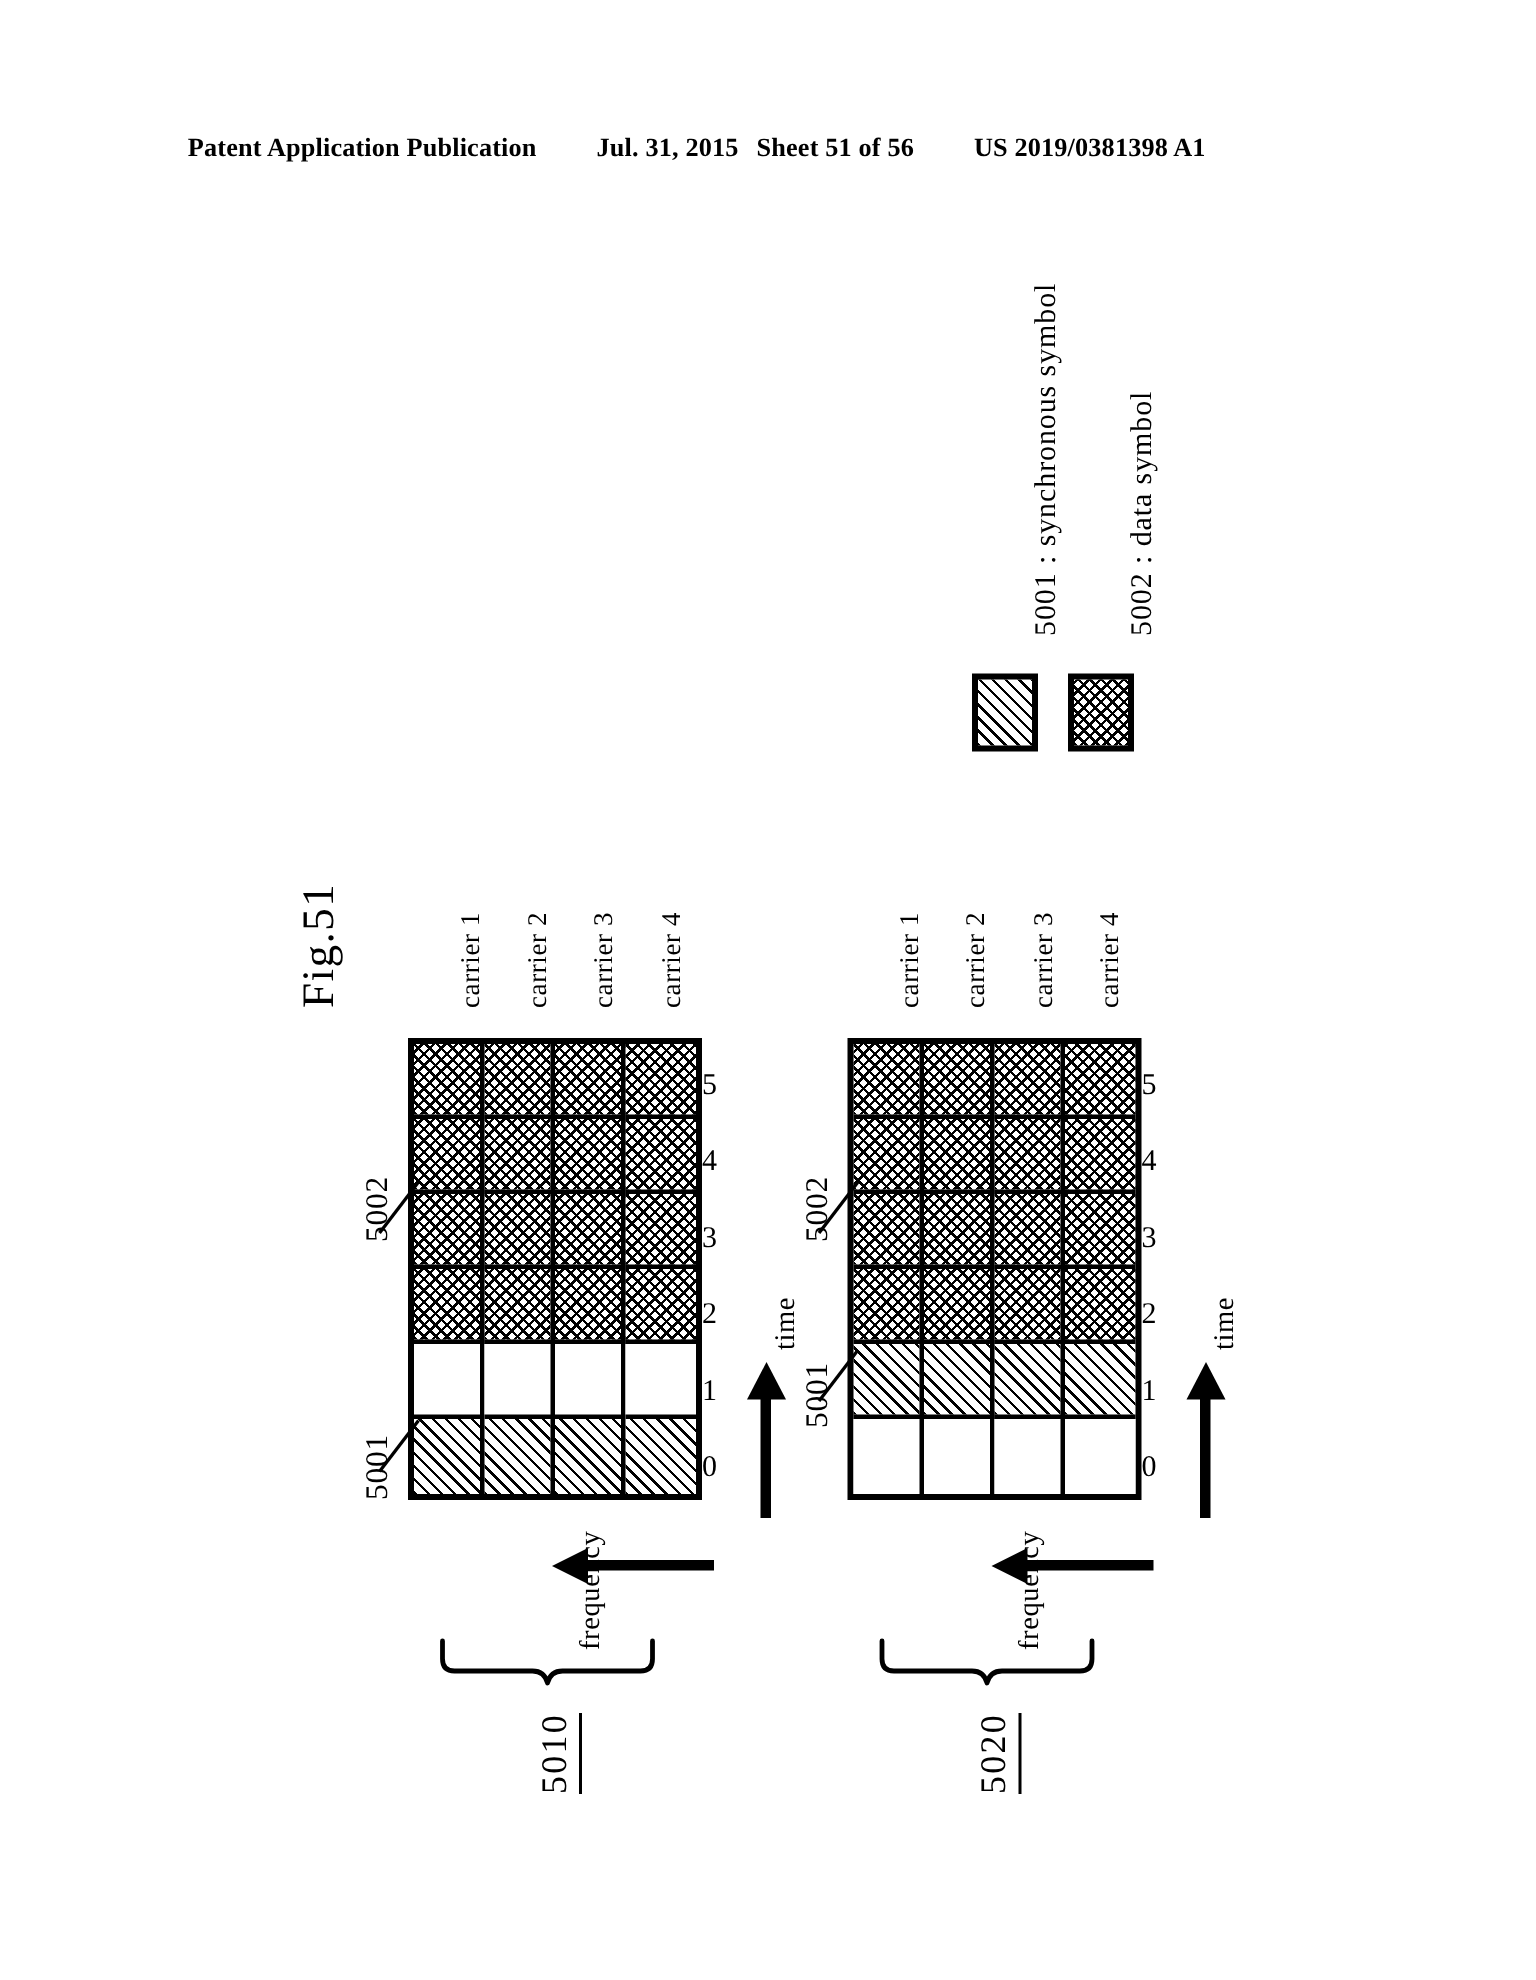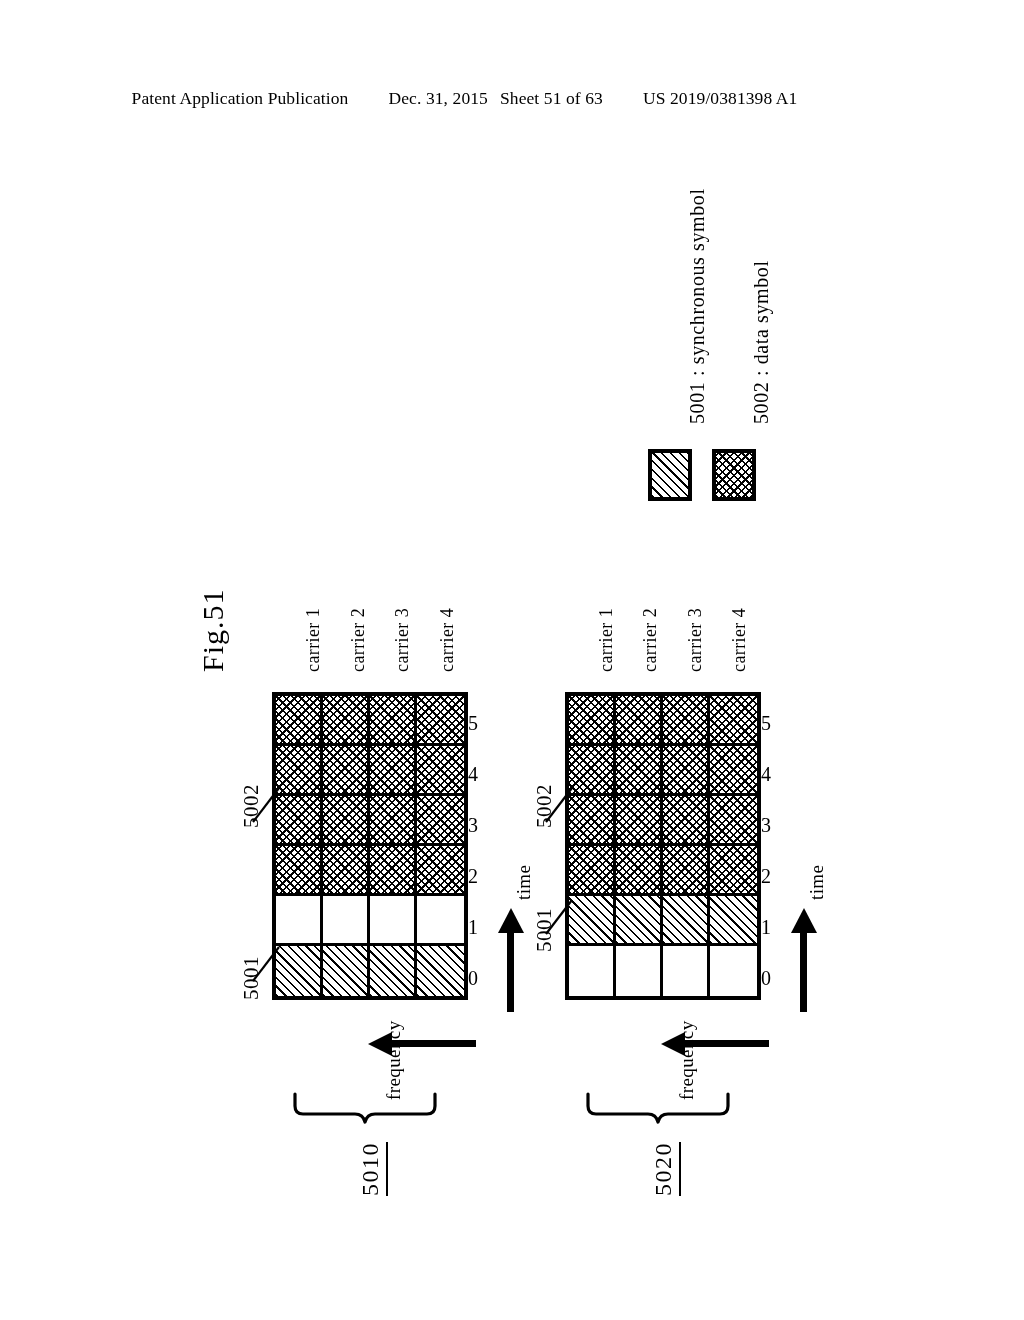--- a/index.html
+++ b/index.html
@@ -6,21 +6,21 @@
   body{
     width:1024px;height:1320px;position:relative;overflow:hidden;
     font-family:"Liberation Serif", serif;color:#000;
   }
 
   
   #pub-header{
     position:absolute;left:0;top:88px;width:929px;
     display:flex;justify-content:center;align-items:baseline;
     font-family:"Liberation Serif", serif;
-    font-weight:normal;font-size:17.5px;letter-spacing:.1px;
+    font-weight:bold;font-size:17.5px;letter-spacing:.1px;
     white-space:nowrap;
   }
   #pub-header .h-seg{display:inline-block;}
   #pub-header .gap1{width:40px;}
   #pub-header .gap2{width:12px;}
   #pub-header .gap3{width:40px;}
 
   
   .rot{
     position:absolute;
@@ -143,23 +143,23 @@
   .callout{font-size:21px;letter-spacing:.5px;}
   .leader{position:absolute;}
   .leader svg{display:block;overflow:visible;}
 </style>
 </head>
 <body>
 
 <div id="pub-header">
   <span class="h-seg">Patent Application Publication</span>
   <span class="gap1"></span>
-  <span class="h-seg">Dec. 31, 2015</span>
+  <span class="h-seg">Jul. 31, 2015</span>
   <span class="gap2"></span>
-  <span class="h-seg">Sheet 51 of 63</span>
+  <span class="h-seg">Sheet 51 of 56</span>
   <span class="gap3"></span>
   <span class="h-seg">US 2019/0381398 A1</span>
 </div>
 
 <div>
   <div class="rot legend-text" id="legend-text-5001">5001 : synchronous symbol</div>
   <div class="rot legend-text" id="legend-text-5002">5002 : data symbol</div>
 
   <div class="swatch hatch-diag" id="swatch-5001"></div>
   <div class="swatch hatch-cross" id="swatch-5002"></div>

